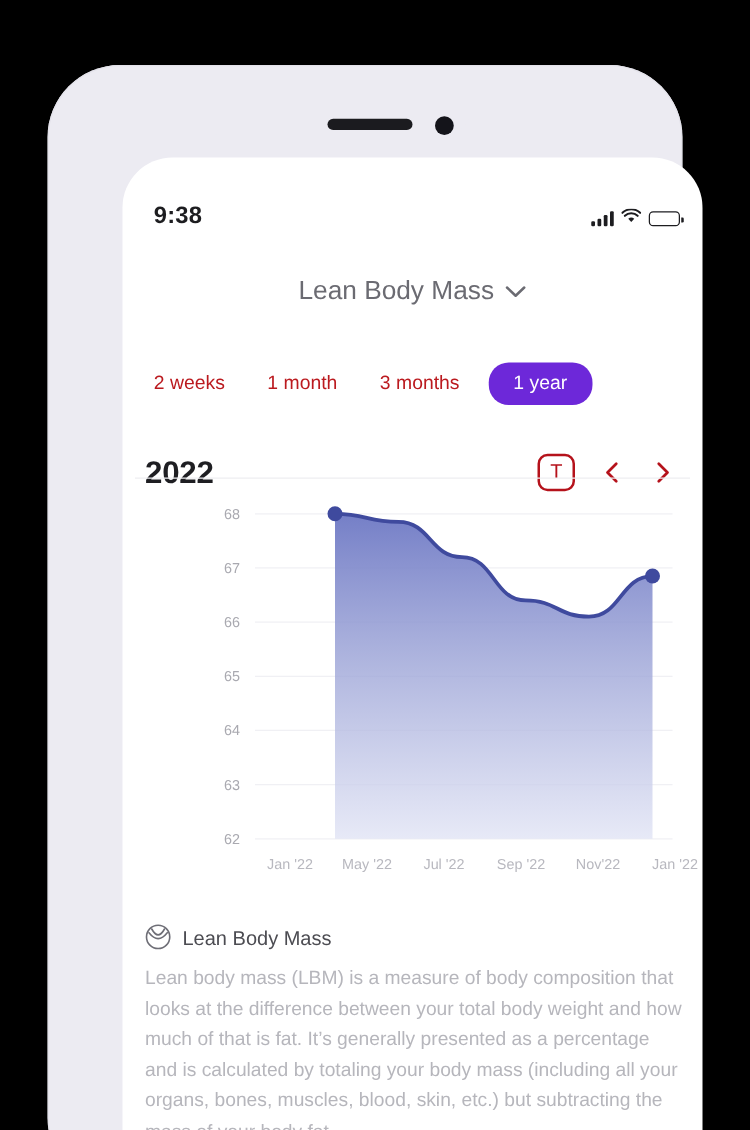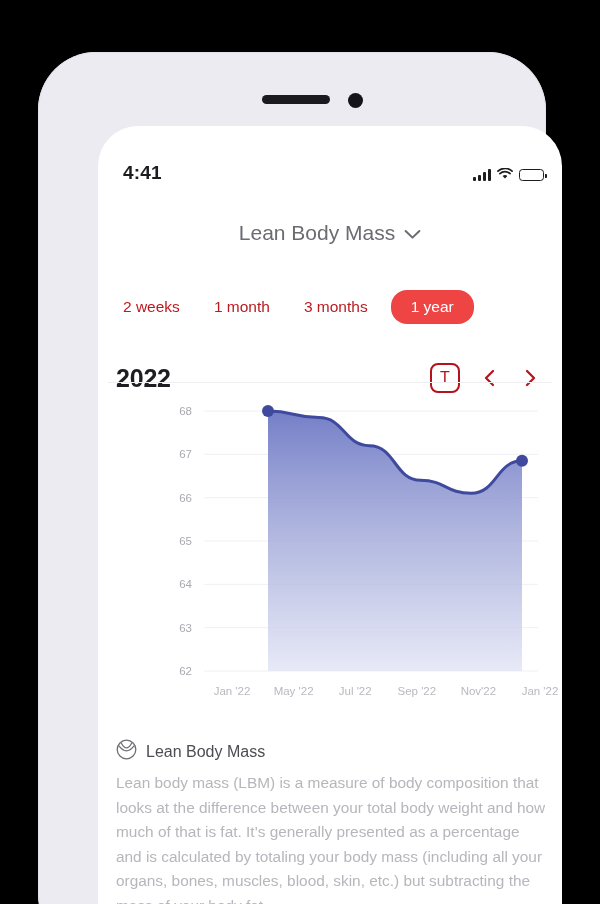--- a/index.html
+++ b/index.html
@@ -104,21 +104,21 @@
     gap:12px;
   }
   .range-tab{
     font-size:15.5px; color:#bb1a1f;
     padding:7px 11px;
     white-space:nowrap;
     border-radius:16px;
     cursor:pointer;
   }
   .range-tab.active{
-    background:#ef4444; color:#ffffff;
+    background:#6d28d9; color:#ffffff;
     padding:8px 20px;
     font-weight:400;
   }
 
   
   #year-row{
     position:absolute; left:0; top:215px;
     width:464px; height:52px;
     display:flex; align-items:flex-end;
     padding:0 22px 0 18px;
@@ -166,21 +166,21 @@
   }
 </style>
 </head>
 <body>
 
 <div id="phone-frame">
 
   <div id="phone-screen">
 
     <div id="status-bar">
-      <div id="status-time">4:41</div>
+      <div id="status-time">9:38</div>
       <div id="status-right">
         <span class="sig-bars">
             <i></i>
             <i></i>
             <i></i>
             <i></i>
           </span>
         <span>
           <svg width="16" height="12" viewBox="0 0 16 12">
             <path d="M8 10.6 L5.6 8.0 A3.6 3.6 0 0 1 10.4 8.0 Z" fill="#1d1d20"></path>

